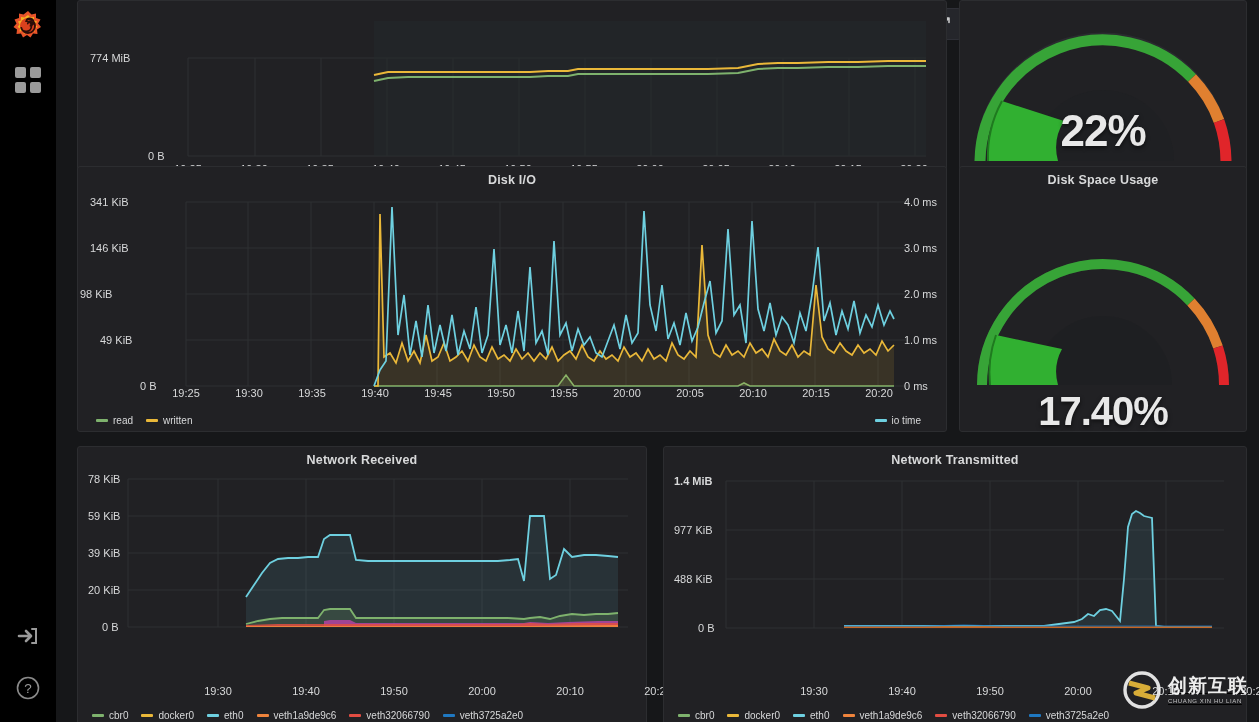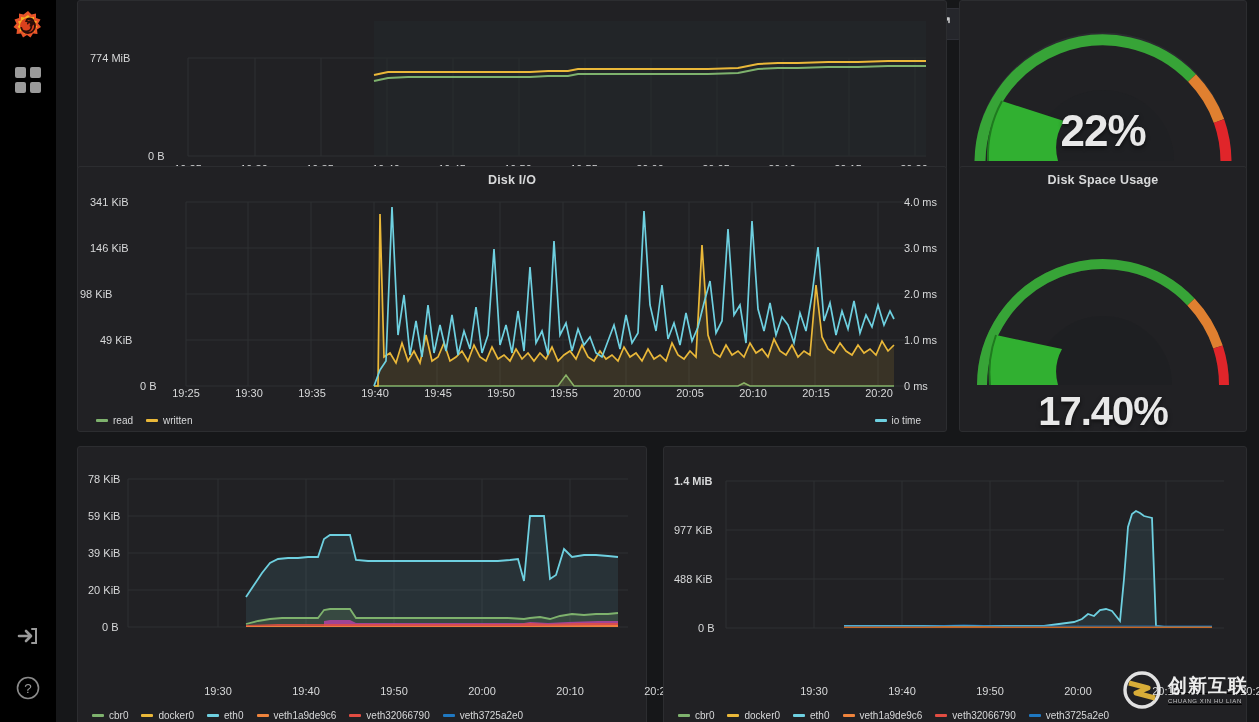--- a/index.html
+++ b/index.html
@@ -319,20 +319,21 @@
       <path d="M231 113 A121 121 0 0 1 258 158" fill="none" stroke="#e08030" stroke-width="10"></path>
       <path d="M258 158 A121 121 0 0 1 264 196" fill="none" stroke="#e0252a" stroke-width="10"></path>
       <path d="M74 196 A69 69 0 0 1 212 196 Z" fill="#1e1f22" opacity="0.8"></path>
       <path d="M30 196 A113 113 0 0 1 36 146 L102 160 A48 48 0 0 0 98 196 Z" fill="#31b031"></path>
       <path d="M30 196 A113 113 0 0 1 36 146" fill="none" stroke="#1f7a1f" stroke-width="2"></path>
     </svg>
     <div class="gauge-val" style="left:50%; transform:translateX(-50%); top:222px; font-size:40px;">17.40%</div>
   </div>
 
   <div class="panel" style="left:21px; top:398px; width:570px; height:322px;">
+    <div class="panel-title">Network Received</div>
     <svg width="568" height="190" viewBox="0 0 568 190" style="position:absolute; left:0; top:22px;">
       <g stroke="#2f3033" stroke-width="1">
         <line x1="50" y1="10" x2="550" y2="10"></line>
         <line x1="50" y1="47" x2="550" y2="47"></line>
         <line x1="50" y1="84" x2="550" y2="84"></line>
         <line x1="50" y1="121" x2="550" y2="121"></line>
         <line x1="50" y1="158" x2="550" y2="158"></line>
         <line x1="50" y1="10" x2="50" y2="158"></line>
         <line x1="140" y1="10" x2="140" y2="158"></line>
         <line x1="228" y1="10" x2="228" y2="158"></line>
@@ -381,20 +382,21 @@
         </span><span class="lg-item">
           <span class="lg-swatch" style="background: rgb(226, 77, 66);"></span>
           <span>veth32066790</span>
         </span><span class="lg-item">
           <span class="lg-swatch" style="background: rgb(31, 120, 193);"></span>
           <span>veth3725a2e0</span>
         </span></div>
   </div>
 
   <div class="panel" style="left:607px; top:398px; width:584px; height:322px;">
+    <div class="panel-title">Network Transmitted</div>
     <svg width="582" height="190" viewBox="0 0 582 190" style="position:absolute; left:0; top:22px;">
       <g stroke="#2f3033" stroke-width="1">
         <line x1="62" y1="12" x2="560" y2="12"></line>
         <line x1="62" y1="61" x2="560" y2="61"></line>
         <line x1="62" y1="110" x2="560" y2="110"></line>
         <line x1="62" y1="159" x2="560" y2="159"></line>
         <line x1="62" y1="12" x2="62" y2="159"></line>
         <line x1="150" y1="12" x2="150" y2="159"></line>
         <line x1="238" y1="12" x2="238" y2="159"></line>
         <line x1="326" y1="12" x2="326" y2="159"></line>

